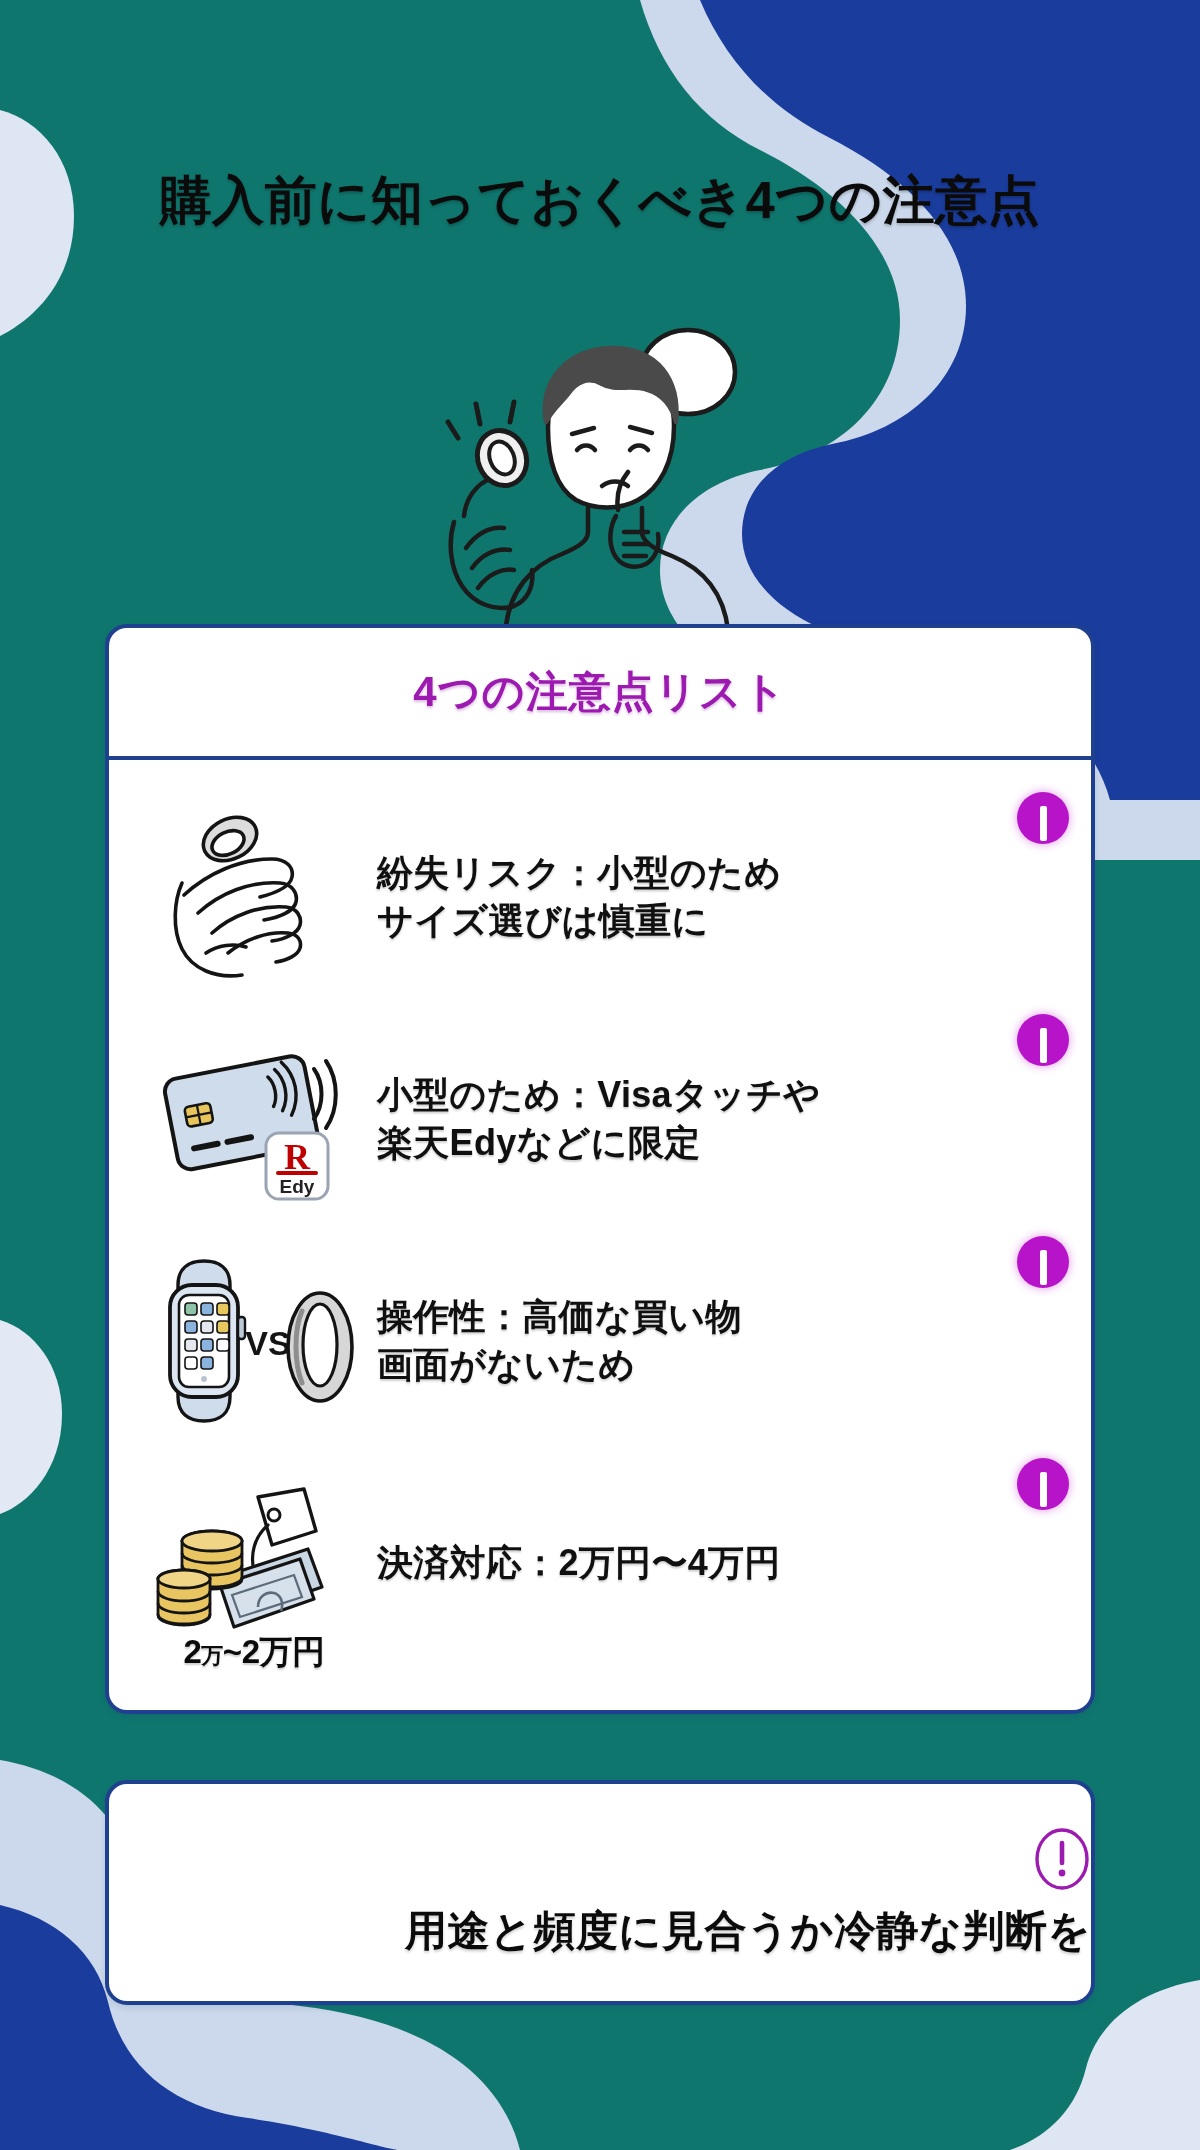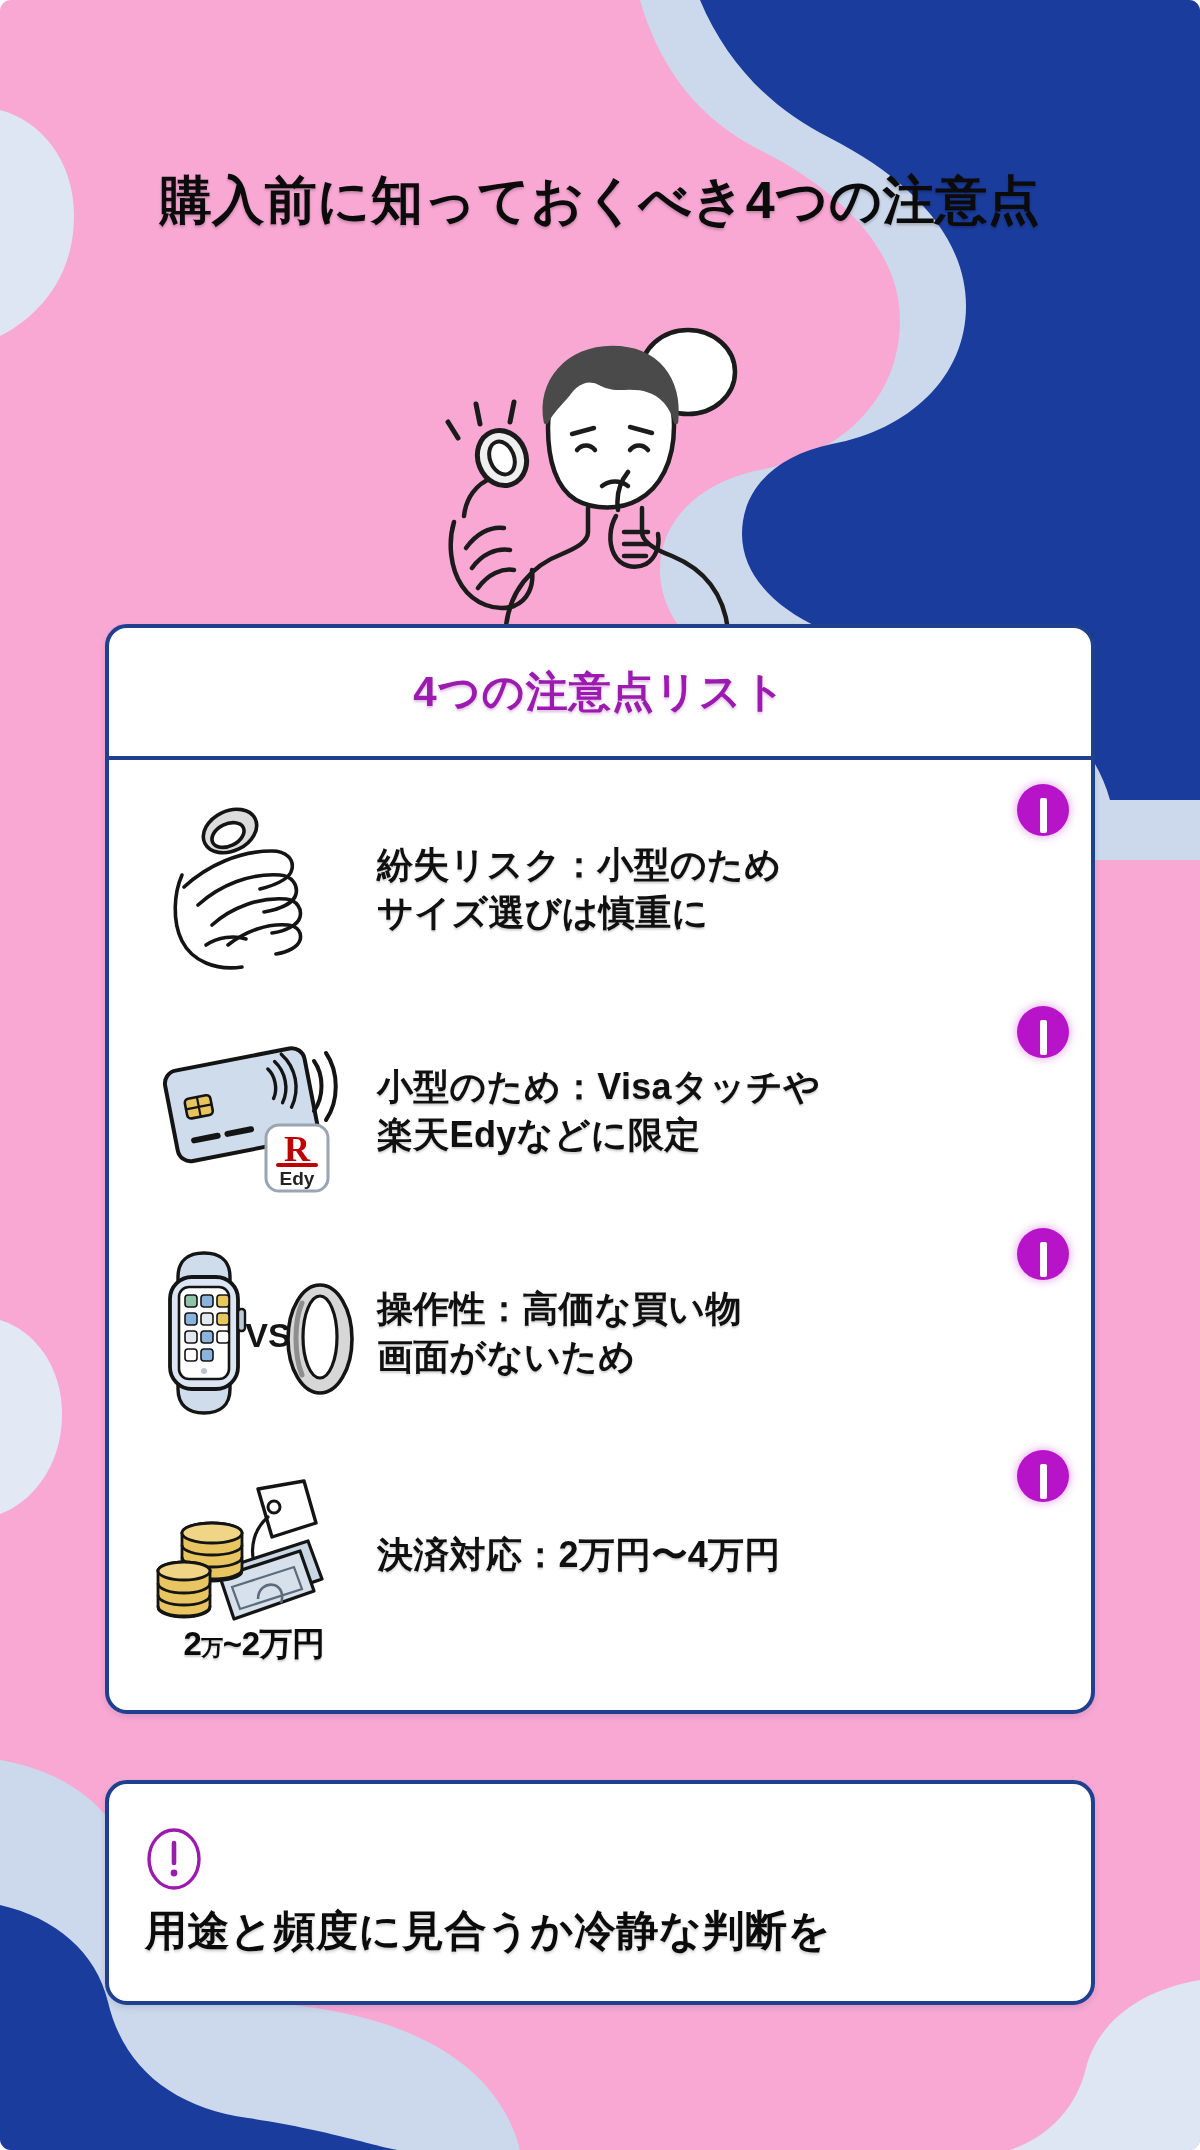--- a/index.html
+++ b/index.html
@@ -7,23 +7,22 @@
     padding: 0;
     background: #ffffff;
   }
   body {
     font-family: "Liberation Sans", "DejaVu Sans", sans-serif;
   }
   #page {
     position: relative;
     width: 1200px;
     height: 2150px;
-    background: #f9a8d4;
+    background: #0f766e;
     overflow: hidden;
-    border-radius: 11px;
   }
 
   
   .blob-layer {
     position: absolute;
     inset: 0;
     width: 1200px;
     height: 2150px;
     pointer-events: none;
   }
@@ -82,21 +81,21 @@
   .card-header-title {
     font-size: 42px;
     font-weight: 700;
     color: #9c1ab0;
     letter-spacing: 1px;
     text-shadow: 0 2px 3px rgba(120,10,140,0.28);
     white-space: nowrap;
   }
 
   .list {
-    padding: 18px 0 0 0;
+    padding: 26px 0 0 0;
   }
   .row {
     position: relative;
     display: flex;
     align-items: center;
     height: 222px;
     padding: 0 34px 0 40px;
     box-sizing: border-box;
   }
   .row-icon {
@@ -165,21 +164,21 @@
     top: 1780px;
     width: 990px;
     height: 225px;
     background: #ffffff;
     border: 4px solid #1f3f8f;
     border-radius: 22px;
     box-sizing: border-box;
     z-index: 5;
     display: flex;
     flex-direction: column;
-    align-items: flex-start;
+    align-items: flex-end;
     justify-content: center;
     box-shadow: 0 3px 6px rgba(20,40,100,0.12);
     padding-left: 36px;
   }
   .footer-icon { margin-bottom: 12px; }
   .footer-text {
     font-size: 42px;
     font-weight: 700;
     color: #0b0b0b;
     letter-spacing: 0.5px;

